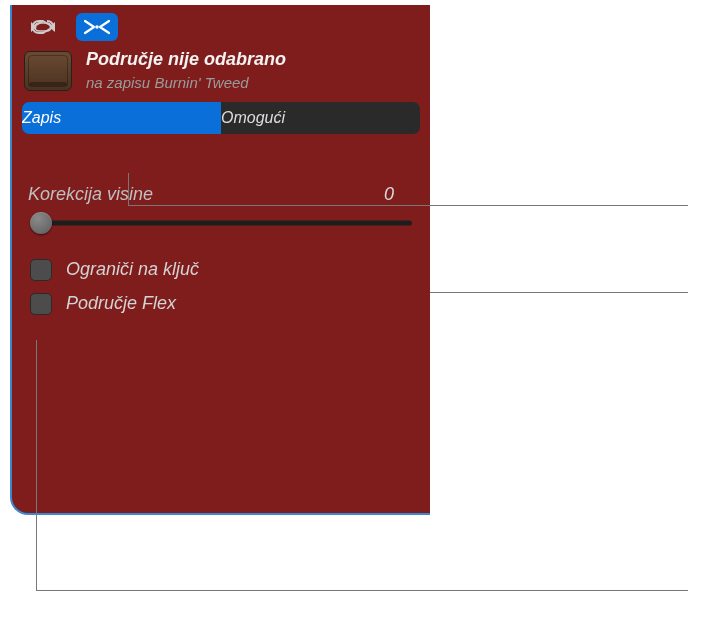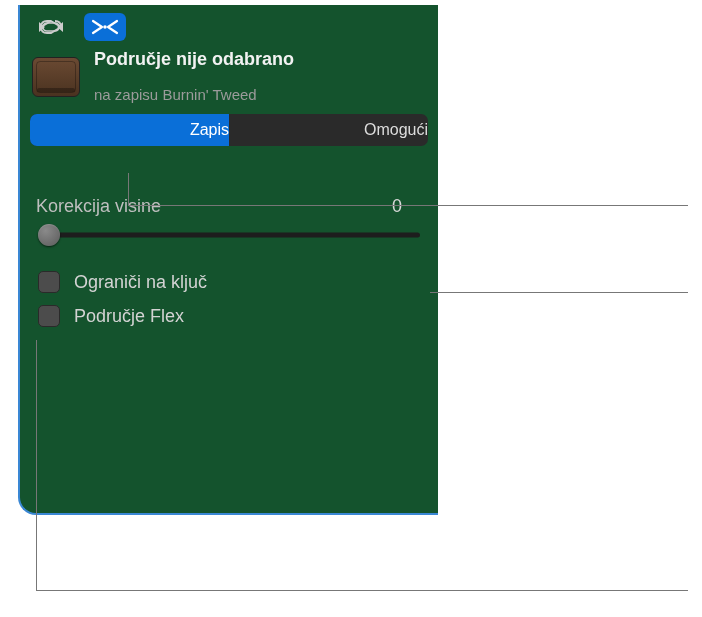--- a/index.html
+++ b/index.html
@@ -9,30 +9,31 @@
     }
     body {
       background: #ffffff;
       font-family: -apple-system, "Helvetica Neue", Arial, sans-serif;
       width: 702px;
       height: 617px;
       position: relative;
     }
     .panel {
       position: absolute;
-      left: 18px;
+      left: 10px;
       top: 5px;
       width: 420px;
       height: 510px;
-      background: #14532d;
+      background: #7f1d1d;
       border: 2px solid #3a87d4;
       border-right: none;
       border-top: none;
       border-radius: 0 0 0 18px;
       overflow: hidden;
+      font-style: italic;
     }
     .toolbar {
       display: flex;
       gap: 12px;
       padding: 8px 10px 4px 10px;
       align-items: center;
     }
     .icon-btn {
       width: 42px;
       height: 28px;
@@ -80,32 +81,32 @@
     .header-text .title {
       color: #f2f2f2;
       font-size: 18px;
       font-weight: 600;
       line-height: 1.2;
     }
     .header-text .subtitle {
       color: #9b9b9b;
       font-size: 15px;
       line-height: 1.3;
-      margin-top: 14px;
+      margin-top: 2px;
     }
     .tabs {
       margin: 0 10px;
       display: flex;
       border-radius: 7px;
       overflow: hidden;
       background: #2a2a2a;
     }
     .tab {
       flex: 1;
-      text-align: right;
+      text-align: left;
       padding: 7px 0;
       font-size: 16px;
       color: #ddd;
       cursor: pointer;
     }
     .tab.active {
       background: #0a6fd8;
       color: #fff;
       font-weight: 500;
     }
@@ -146,21 +147,21 @@
       top: 50%;
       width: 22px;
       height: 22px;
       background: radial-gradient(circle at 35% 30%, #8a8a8a, #5b5b5b);
       border-radius: 50%;
       transform: translateY(-50%);
       box-shadow: 0 1px 2px rgba(0,0,0,0.6), inset 0 1px 1px rgba(255,255,255,0.15);
     }
     .check-row {
       display: flex;
-      align-items: center;
+      align-items: flex-start;
       gap: 14px;
       padding: 6px 4px;
     }
     .checkbox {
       width: 22px;
       height: 22px;
       border-radius: 5px;
       background: #4c4c4c;
       border: 1px solid #2a2a2a;
       flex-shrink: 0;

